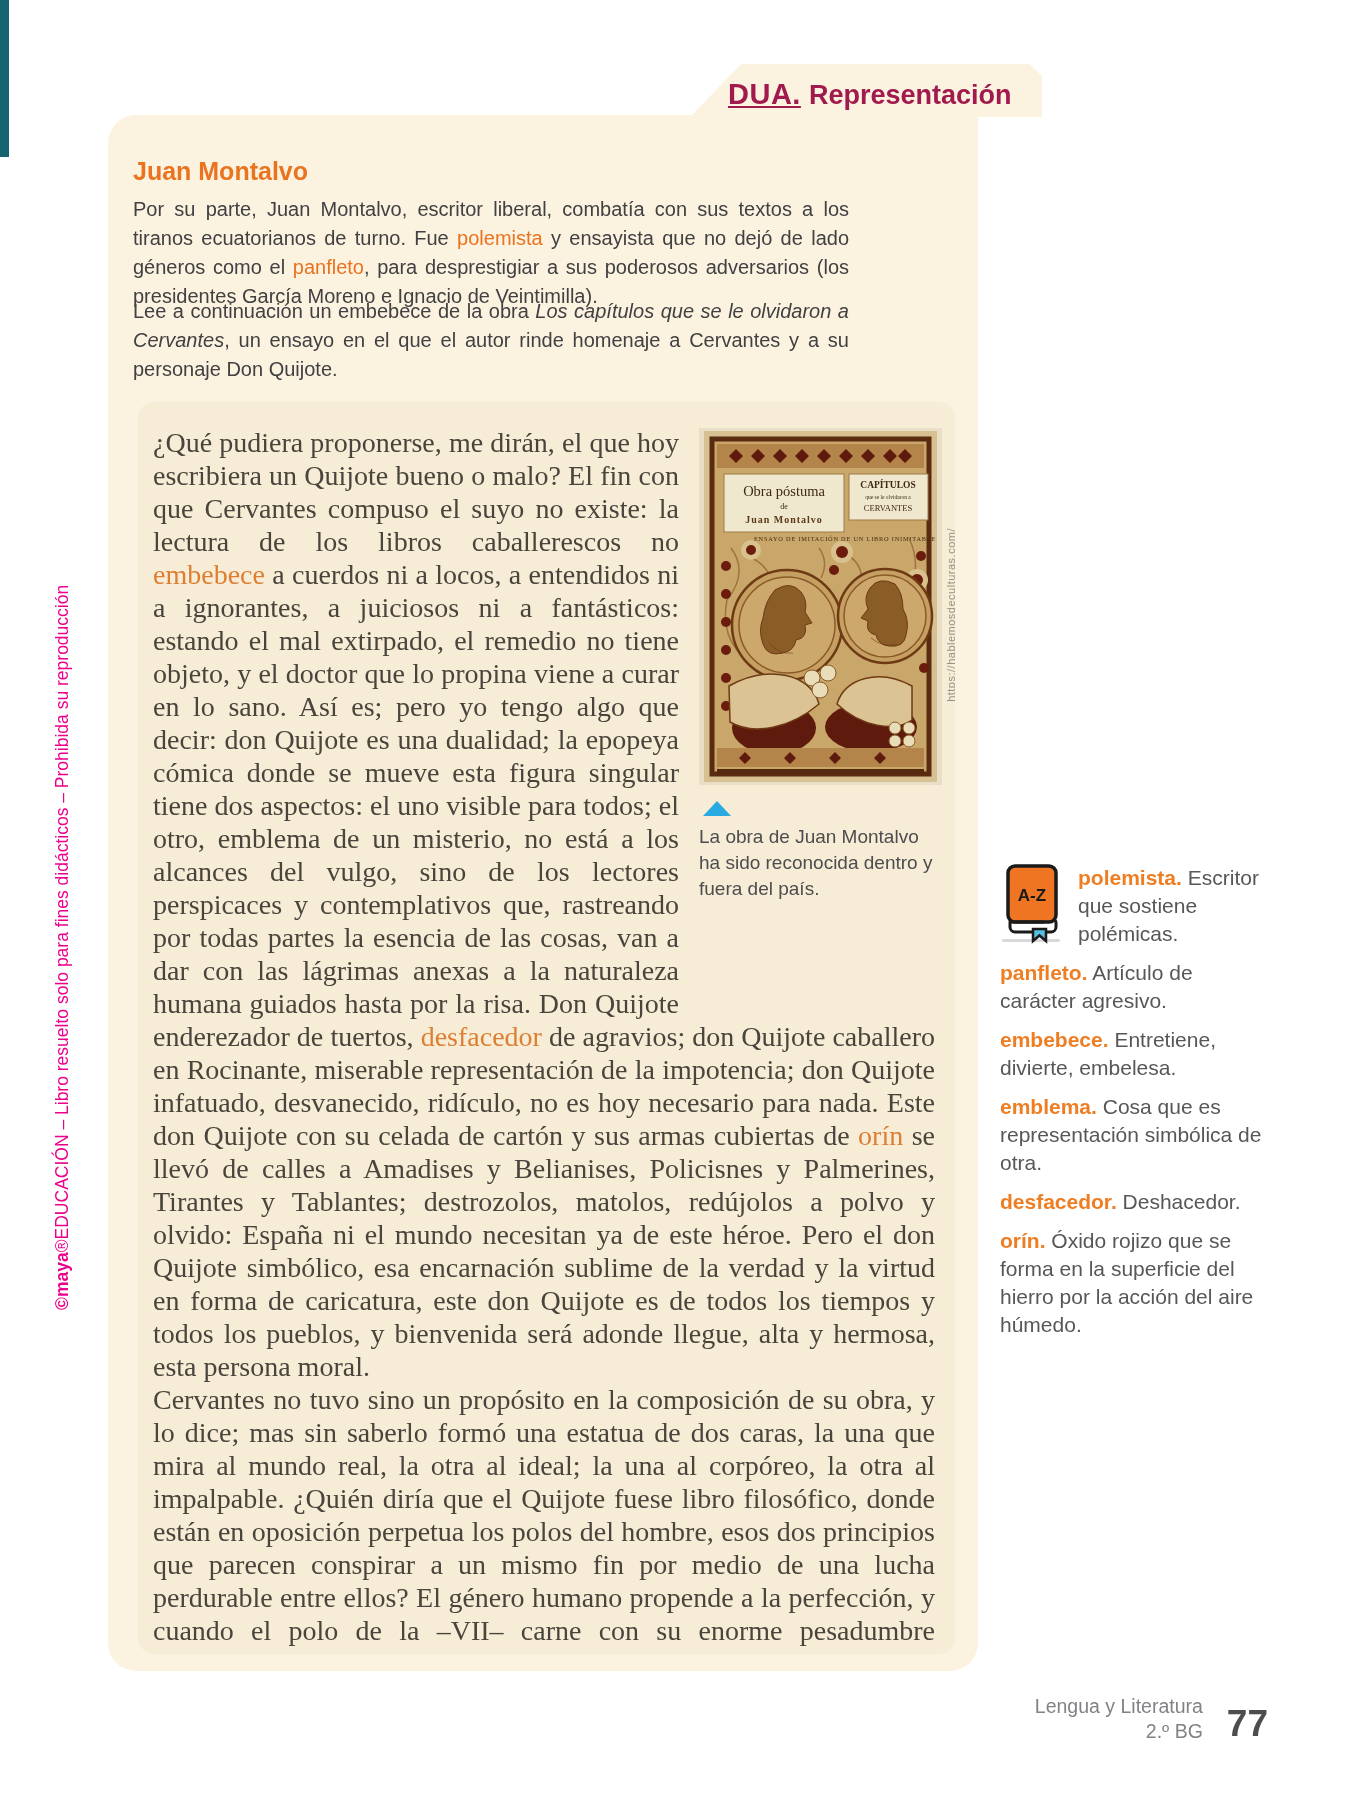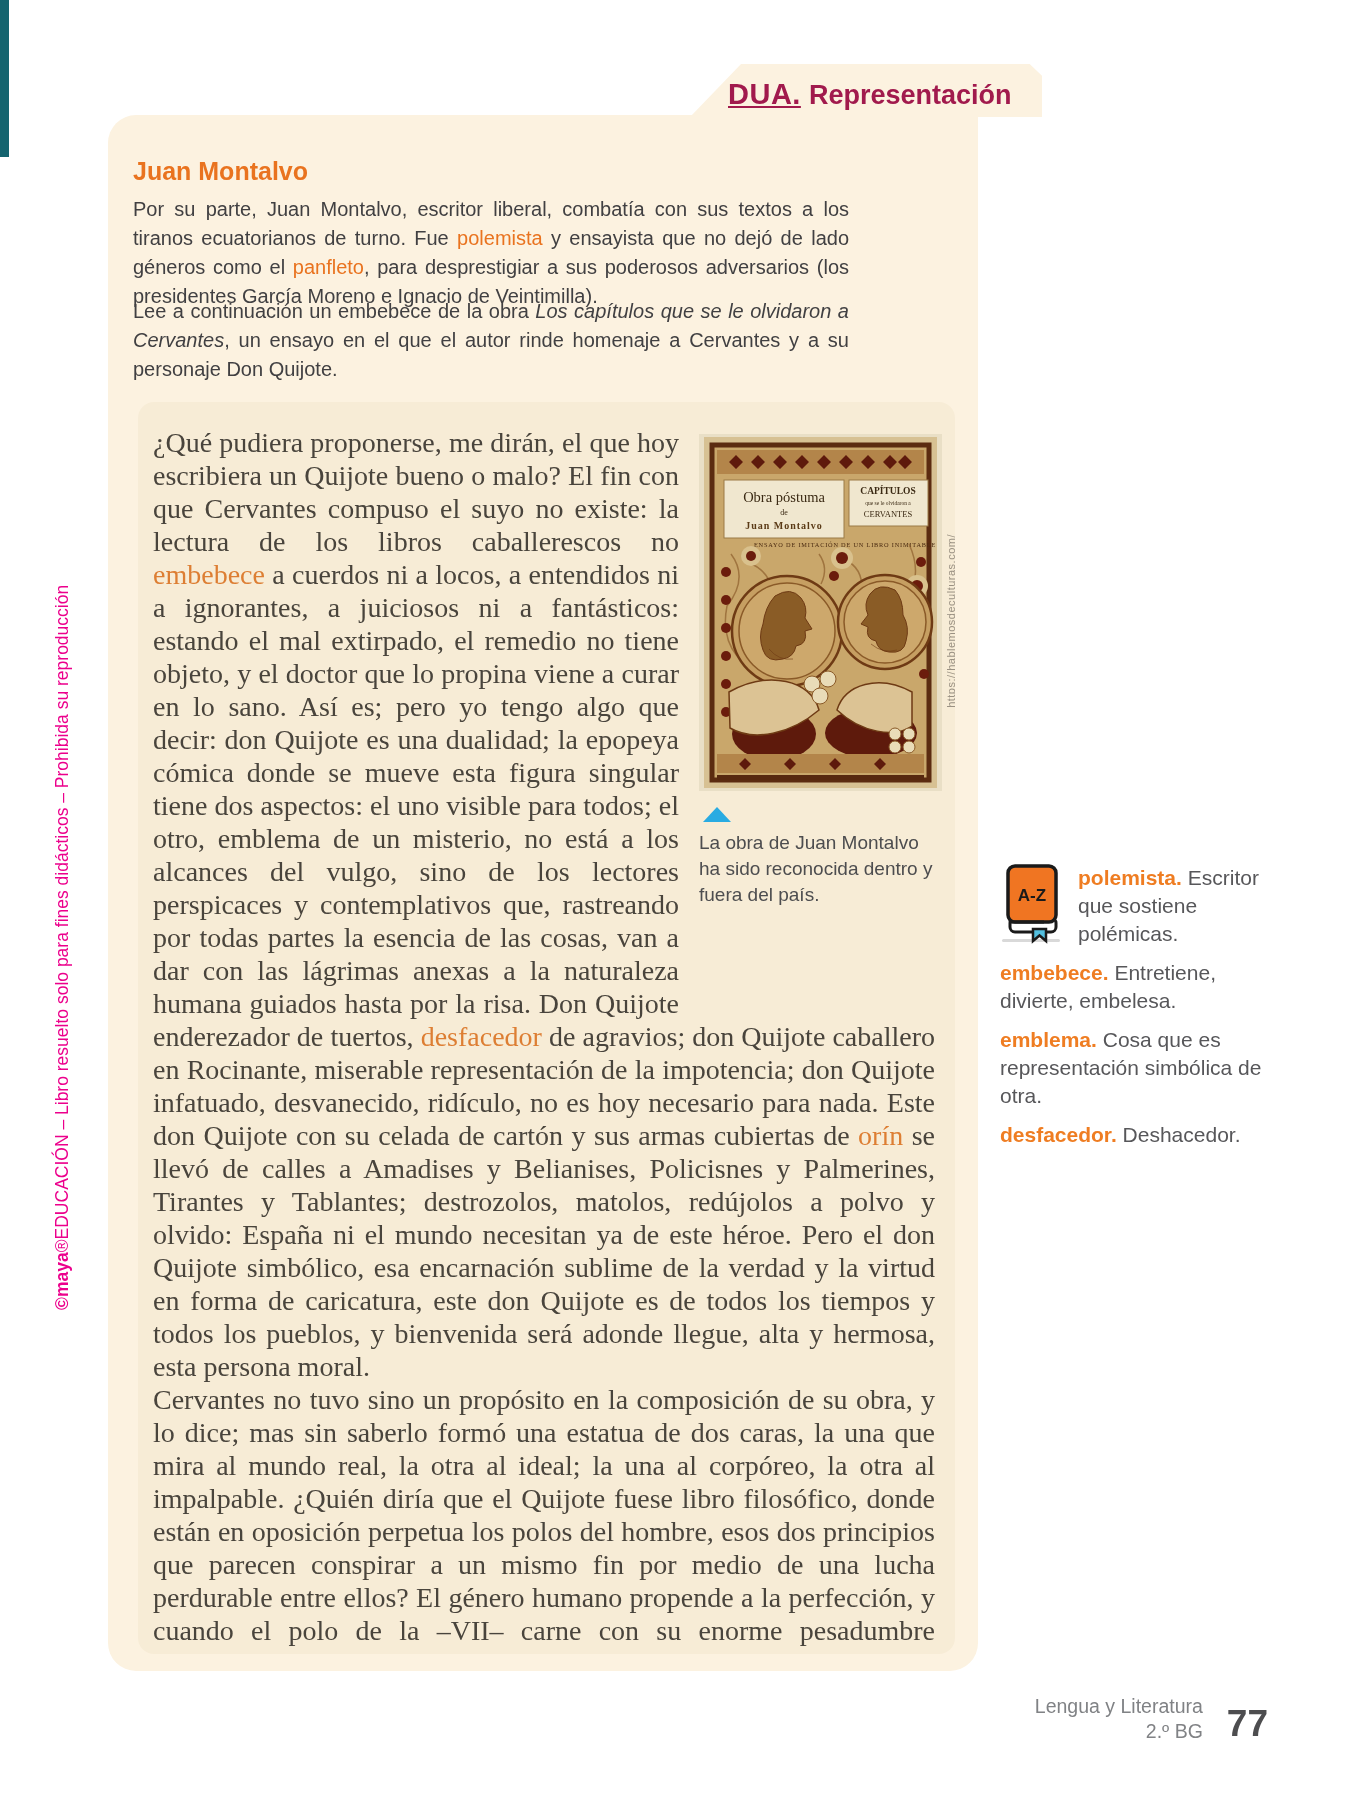--- a/index.html
+++ b/index.html
@@ -28,21 +28,21 @@
   .accent { color:#e9731f; }
   .italic { font-style:italic; }
 
   
   .excerpt-box { position:absolute; left:30px; top:287px; width:817px; height:1252px;
                  background:#f7ecd6; border-radius:16px; padding:24px 20px 24px 15px; overflow:hidden; }
   .excerpt-box p { font-family:Liberation Serif, serif; font-size:28px; line-height:33px;
                    color:#49443c; text-align:justify; }
   .accent-serif { color:#dd7e33; }
 
-  .figure { float:right; width:250px; height:584px; margin:8px -14px 0 20px; position:relative; }
+  .figure { float:right; width:250px; height:584px; margin:2px -14px 0 20px; position:relative; }
   .figure svg.book { display:block; }
   .photo-credit { position:absolute; right:-8px; top:100px; font-size:11px; color:#9a9183;
                   writing-mode:vertical-rl; transform:rotate(180deg); letter-spacing:0.5px; }
   .caption-arrow { width:0; height:0; border-left:14px solid transparent; border-right:14px solid transparent;
                    border-bottom:15px solid #29abe2; margin:16px 0 8px 4px; }
   .figure-caption { width:238px; font-size:19px; line-height:26px; color:#4d4d4f; }
 
   
   .glossary { position:absolute; left:1000px; top:862px; width:280px; }
   .glossary-row { display:flex; align-items:flex-start; }
@@ -177,23 +177,25 @@
     <svg width="64" height="82" viewBox="0 0 64 82" role="img">
       <rect x="2" y="77" width="58" height="3" rx="1.5" fill="#d9d9d9"></rect>
       <rect x="10" y="56" width="46" height="14" rx="5" fill="#ffffff" stroke="#1a1a1a" stroke-width="3"></rect>
       <rect x="8" y="4" width="48" height="56" rx="7" fill="#f07522" stroke="#1a1a1a" stroke-width="3.5"></rect>
       <path d="M10,60 h34" stroke="#1a1a1a" stroke-width="3" fill="none"></path>
       <polygon points="33,67 33,79 39.5,73.5 46,79 46,67" fill="#53c0e0" stroke="#1a1a1a" stroke-width="2.5"></polygon>
       <text x="32" y="39" text-anchor="middle" font-size="17" font-weight="bold" fill="#1a1a1a" font-family="Liberation Sans,sans-serif">A-Z</text>
     </svg>
     <div class="glossary-entry entry-first"><span class="term">polemista.</span><span> Escritor que sostiene polémicas.</span></div>
   </div>
+  <div class="glossary-entry entry-block"><span class="term">panfleto.</span><span> Artículo de carácter agresivo.</span></div>
   <div class="glossary-entry entry-block"><span class="term">embebece.</span><span> Entretiene, divierte, embelesa.</span></div>
   <div class="glossary-entry entry-block"><span class="term">emblema.</span><span> Cosa que es representación simbólica de otra.</span></div>
   <div class="glossary-entry entry-block"><span class="term">desfacedor.</span><span> Deshacedor.</span></div>
+  <div class="glossary-entry entry-block"><span class="term">orín.</span><span> Óxido rojizo que se forma en la superficie del hierro por la acción del aire húmedo.</span></div>
 </div>
 
 <div class="watermark"><span class="brand">©maya</span><span>®EDUCACIÓN – Libro resuelto solo para fines didácticos – Prohibida su reproducción</span></div>
 
 <div class="footer">
   <div class="footer-text">
     <div>Lengua y Literatura</div>
     <div>2.º BG</div>
   </div>
   <div class="page-num">77</div>

